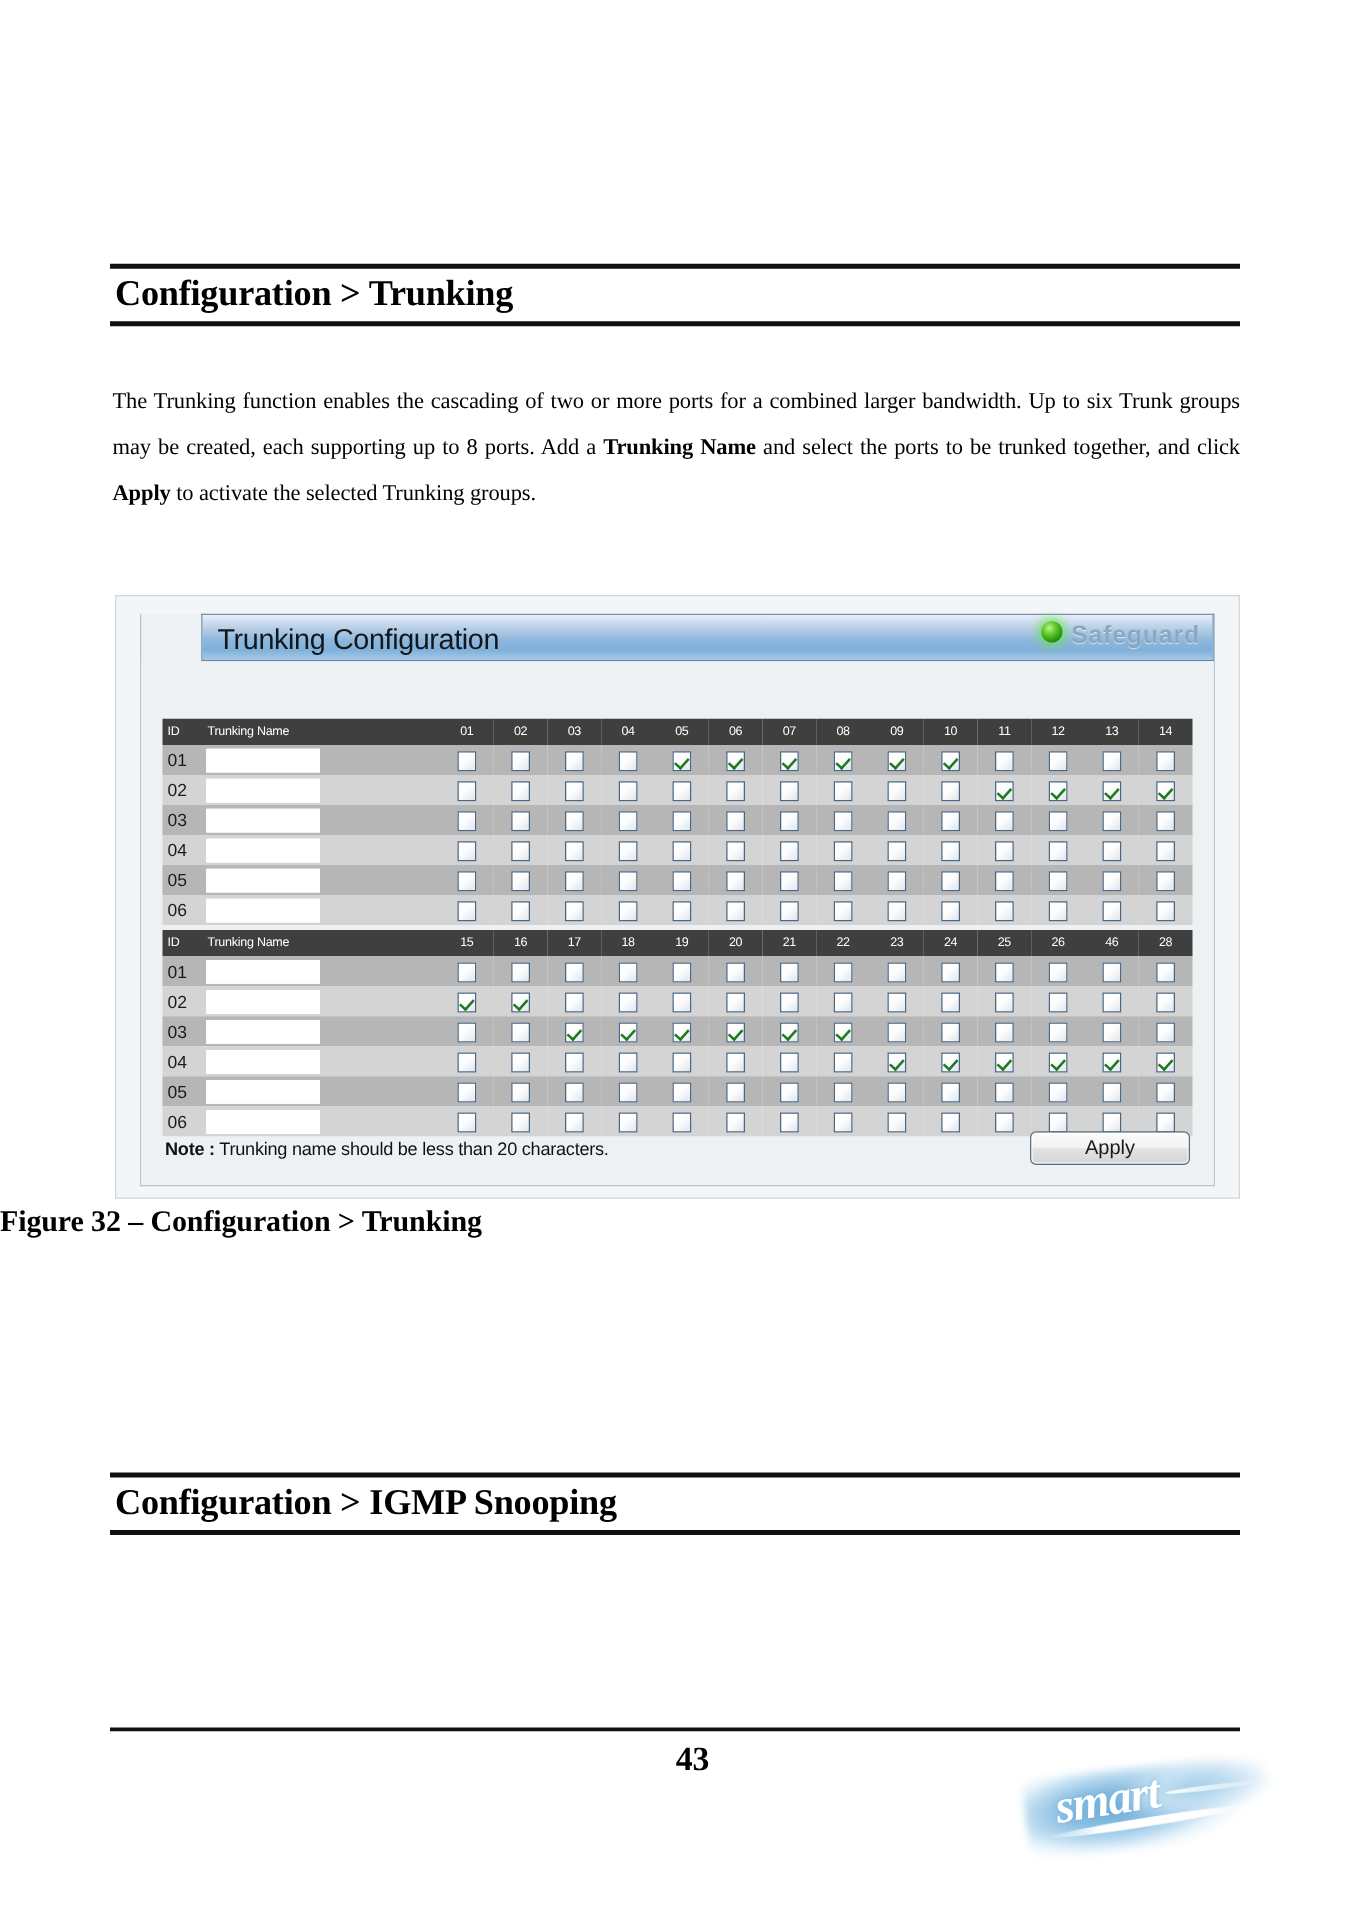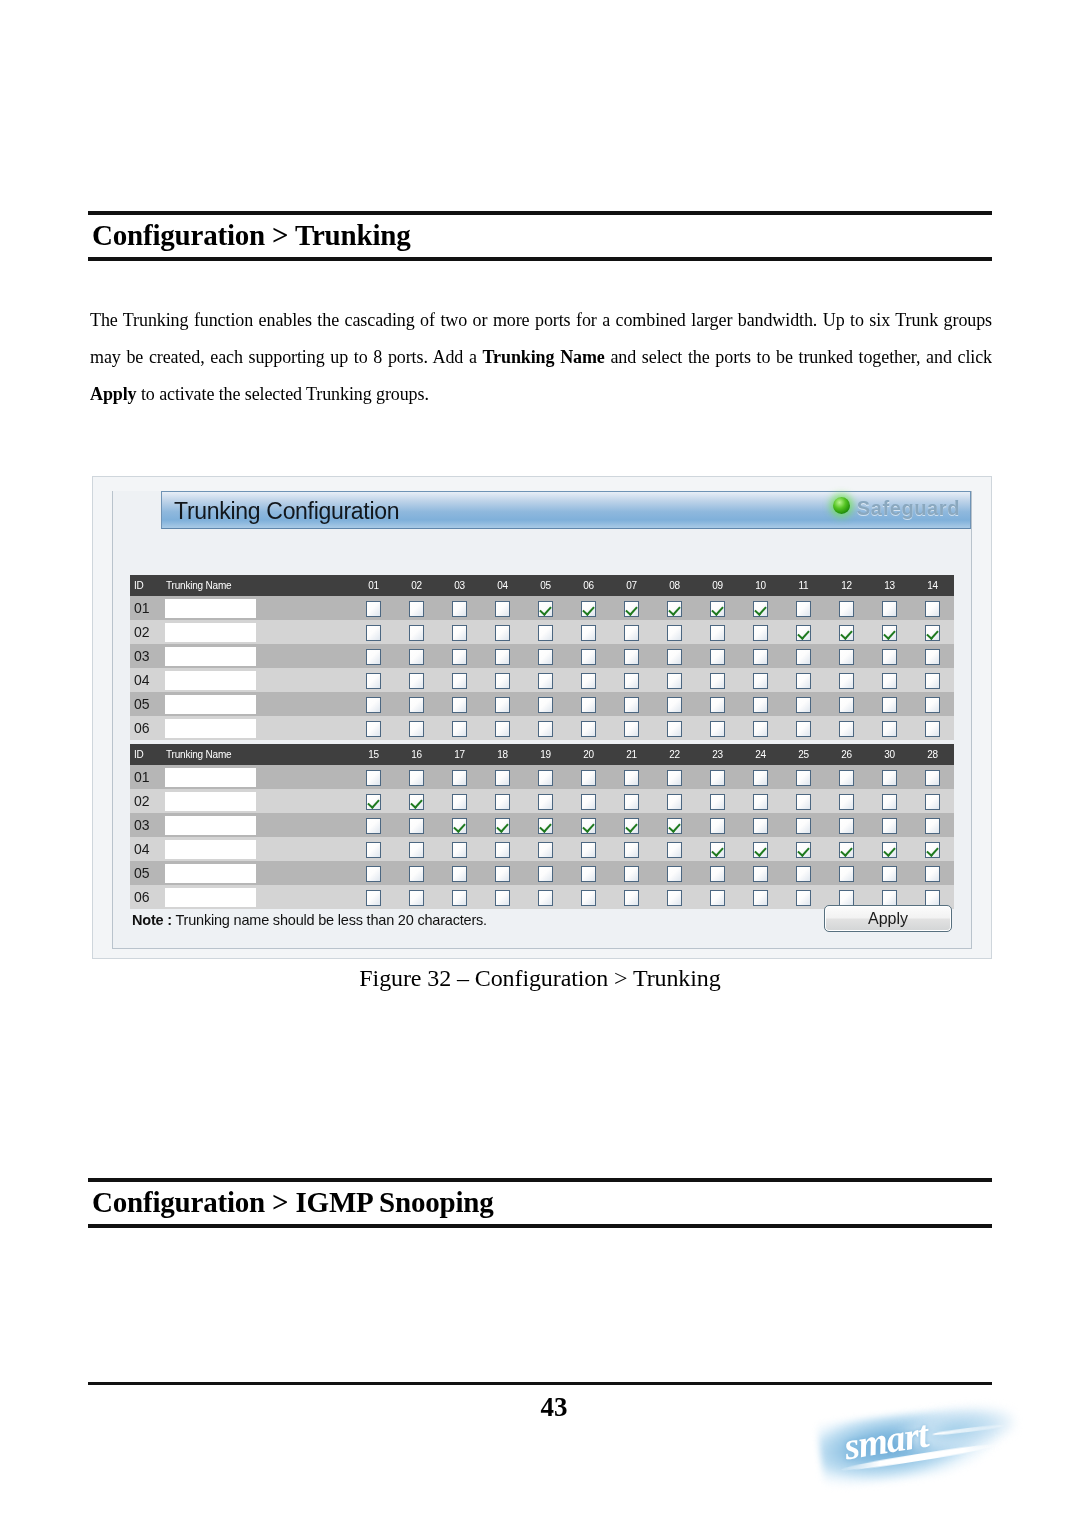--- a/index.html
+++ b/index.html
@@ -81,22 +81,22 @@
     padding-left: 26px;
     text-align: left;
   }
 
   
   #figure-caption {
     position: absolute;
     left: 0;
     top: 965px;
     width: 1080px;
-    text-align: center;
-    font-weight: normal;
+    text-align: left;
+    font-weight: bold;
     font-size: 24px;
     letter-spacing: -0.1px;
   }
 
   
   #ui-screenshot {
     position: absolute;
     left: 92px;
     top: 476px;
     width: 900px;
@@ -553,21 +553,21 @@
                 <th class="th-port">17</th>
                 <th class="th-port">18</th>
                 <th class="th-port">19</th>
                 <th class="th-port">20</th>
                 <th class="th-port">21</th>
                 <th class="th-port">22</th>
                 <th class="th-port">23</th>
                 <th class="th-port">24</th>
                 <th class="th-port">25</th>
                 <th class="th-port">26</th>
-                <th class="th-port">30</th>
+                <th class="th-port">46</th>
                 <th class="th-port">28</th>
               </tr>
             </thead>
             <tbody>
               <tr class="row-odd">
                 <td class="td-id">01</td>
                 <td class="td-name">
                   <input type="text" class="name-input" placeholder="" style="">
                 </td>
                 <td></td>

